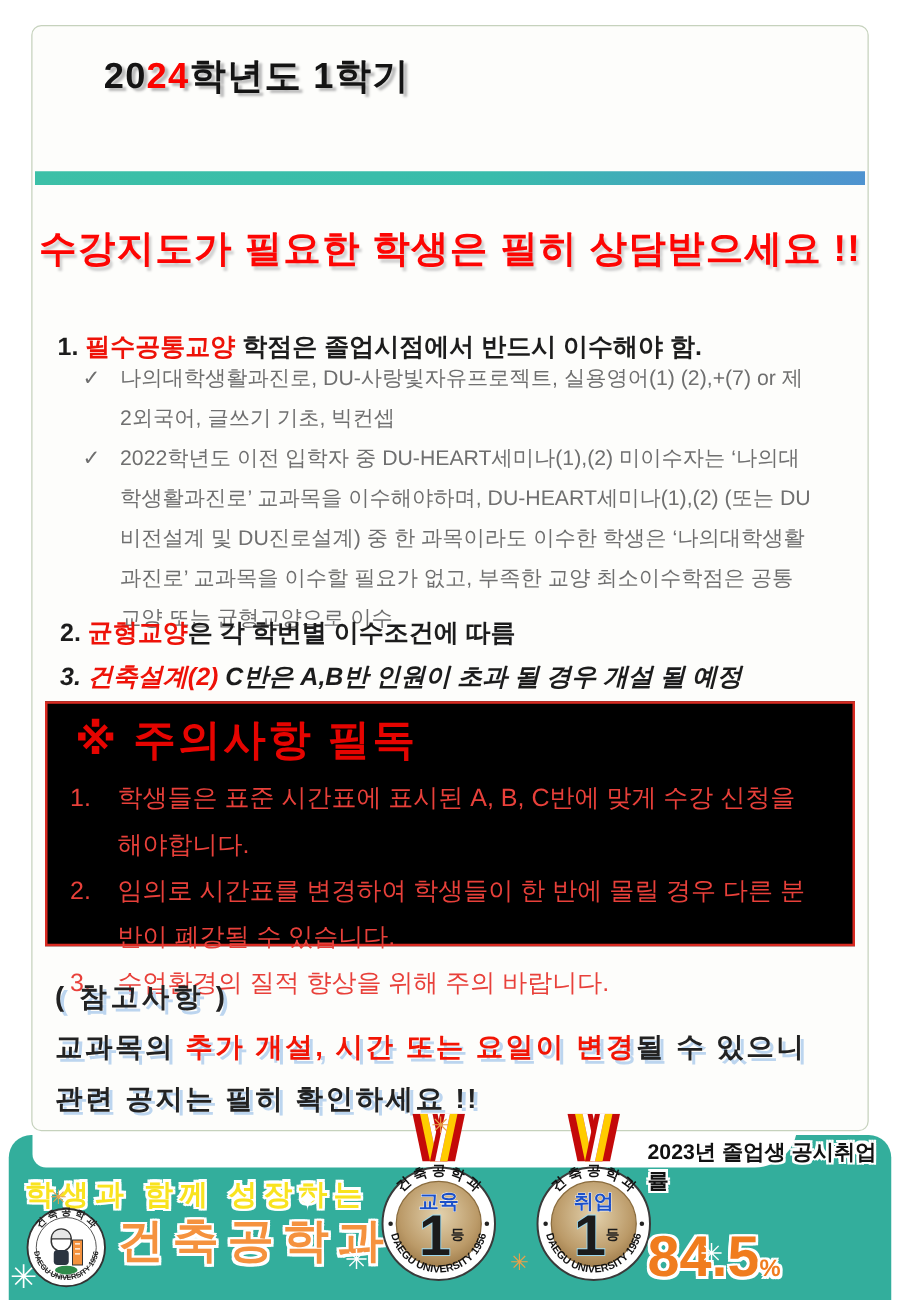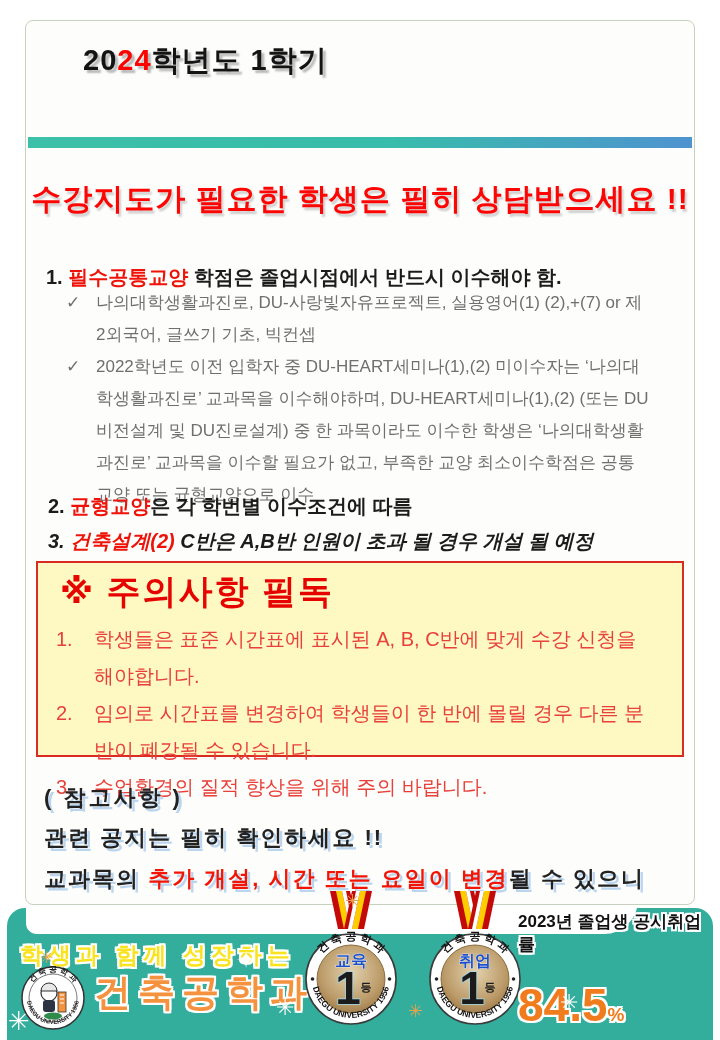--- a/index.html
+++ b/index.html
@@ -28,21 +28,21 @@
   .note{font-size:20px;font-weight:bold;color:#1c1c1c;letter-spacing:0;}
   .note .red{color:#ee1208;}
   .note1{left:20px;top:243px;}
   .sublist{left:40px;top:266px;width:585px;font-size:17px;color:#6f6f6f;line-height:32px;}
   .subitem{display:flex;}
   .subitem .chk{width:30px;flex:0 0 30px;color:#6f6f6f;}
   .subitem .stx{flex:1;}
   .note2{left:22px;top:472px;}
   .note3{left:22px;top:507px;font-style:italic;}
   .caution-box{left:10px;top:540px;width:644px;height:192px;border:2px solid #d92b22;
-    background:#fef9c3;}
+    background:#000000;}
   .caution-title{position:absolute;left:22px;top:6px;font-size:34px;font-weight:bold;
     color:#e60400;letter-spacing:2px;}
   .caution-items{position:absolute;left:18px;top:58px;width:600px;font-size:20px;
     color:#e8403a;line-height:37px;}
   .caution-item{display:flex;}
   .caution-item .cnum{flex:0 0 38px;}
   .caution-item .ctx{flex:1;}
   .reference{left:18px;top:762px;font-weight:bold;color:#222;}
   .ref-title{font-size:22px;letter-spacing:3px;text-shadow:3px 3px 0 #bcd5ef;}
   .ref-line{font-size:22px;margin-top:8px;letter-spacing:2px;line-height:33px;
@@ -109,22 +109,22 @@
       </div>
       <div class="caution-item">
         <span class="cnum">3.</span>
         <span class="ctx">수업환경의 질적 향상을 위해 주의 바랍니다.</span>
       </div>
     </div>
   </div>
 
   <div class="reference">
     <div class="ref-title">( 참고사항 )</div>
+    <div class="ref-line"><span>교과목의 </span><span class="red">추가 개설, 시간 또는 요일이 변경</span><span>될 수 있으니</span></div>
     <div class="ref-line">관련 공지는 필히 확인하세요 !!</div>
-    <div class="ref-line"><span>교과목의 </span><span class="red">추가 개설, 시간 또는 요일이 변경</span><span>될 수 있으니</span></div>
   </div>
 </div>
 
 <div class="slogan1 outline-w">학생과 함께 성장하는</div>
 <div class="slogan2 outline-w">건축공학과</div>
 
 <div class="emblem">
   <svg width="66" height="70" viewBox="0 0 66 70">
     <circle cx="33" cy="36" r="31" fill="#ffffff" stroke="#333" stroke-width="1.5"></circle>
     <circle cx="33" cy="36" r="24" fill="#ffffff" stroke="#555" stroke-width="0.8"></circle>

